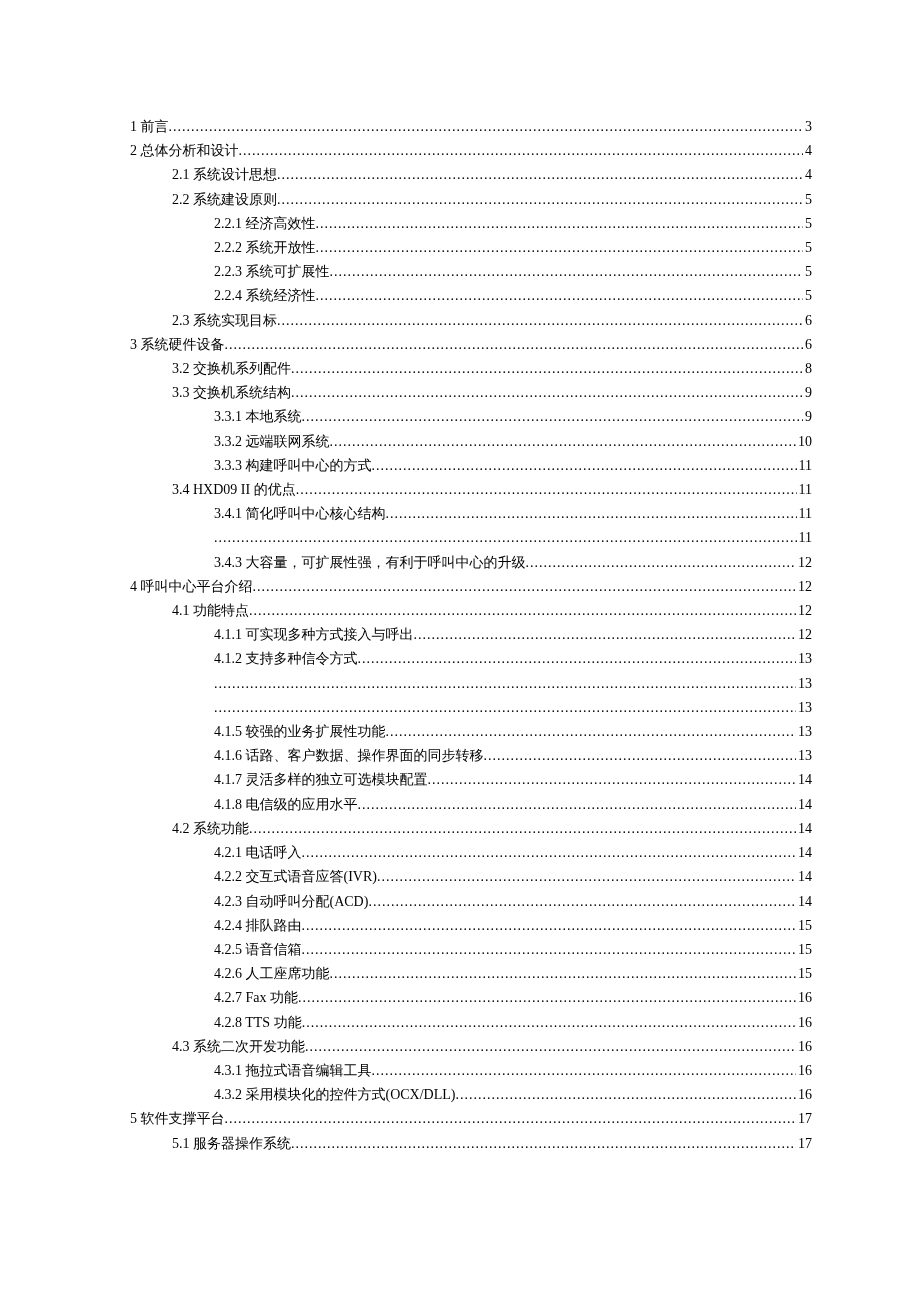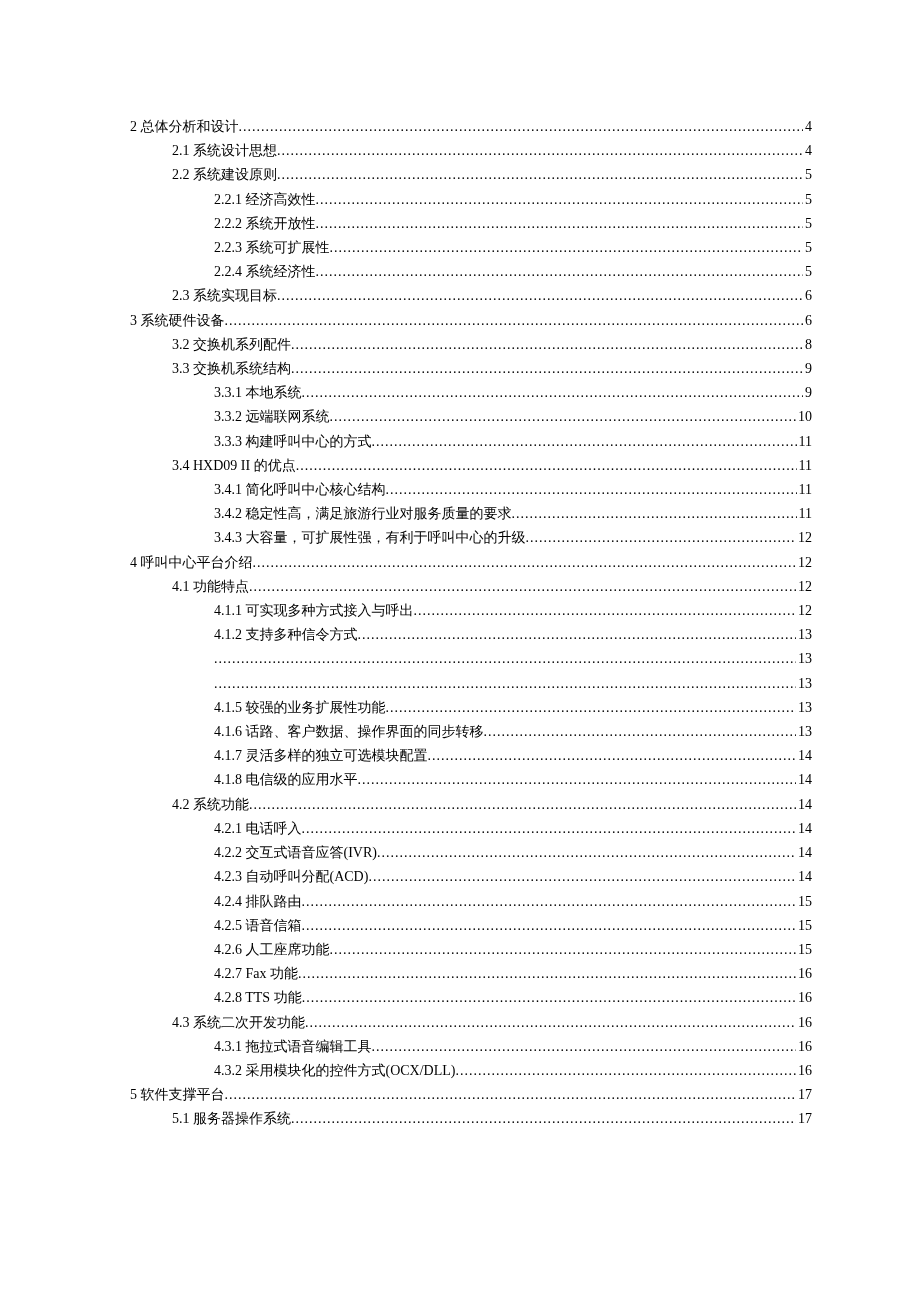--- a/index.html
+++ b/index.html
@@ -39,20 +39,25 @@
   .lvl1 { padding-left: 0; }
   .lvl2 { padding-left: 42px; }
   .lvl3 { padding-left: 84px; align-items: flex-end; }
 </style>
 </head>
 <body>
 
 <div class="page">
   <div id="toc-container">
       <div class="toc-line lvl1">
+        <span class="toc-title">1  前言</span>
+        <span class="dots"></span>
+        <span class="pg">3</span>
+      </div>
+      <div class="toc-line lvl1">
         <span class="toc-title">2  总体分析和设计</span>
         <span class="dots"></span>
         <span class="pg">4</span>
       </div>
       <div class="toc-line lvl2">
         <span class="toc-title">2.1  系统设计思想</span>
         <span class="dots"></span>
         <span class="pg">4</span>
       </div>
       <div class="toc-line lvl2">
@@ -119,21 +124,20 @@
         <span class="toc-title">3.4 HXD09 II 的优点</span>
         <span class="dots"></span>
         <span class="pg">11</span>
       </div>
       <div class="toc-line lvl3">
         <span class="toc-title">3.4.1  简化呼叫中心核心结构</span>
         <span class="dots"></span>
         <span class="pg">11</span>
       </div>
       <div class="toc-line lvl3">
-        <span class="toc-title">3.4.2  稳定性高，满足旅游行业对服务质量的要求</span>
         <span class="dots"></span>
         <span class="pg">11</span>
       </div>
       <div class="toc-line lvl3">
         <span class="toc-title">3.4.3  大容量，可扩展性强，有利于呼叫中心的升级</span>
         <span class="dots"></span>
         <span class="pg">12</span>
       </div>
       <div class="toc-line lvl1">
         <span class="toc-title">4  呼叫中心平台介绍</span>

